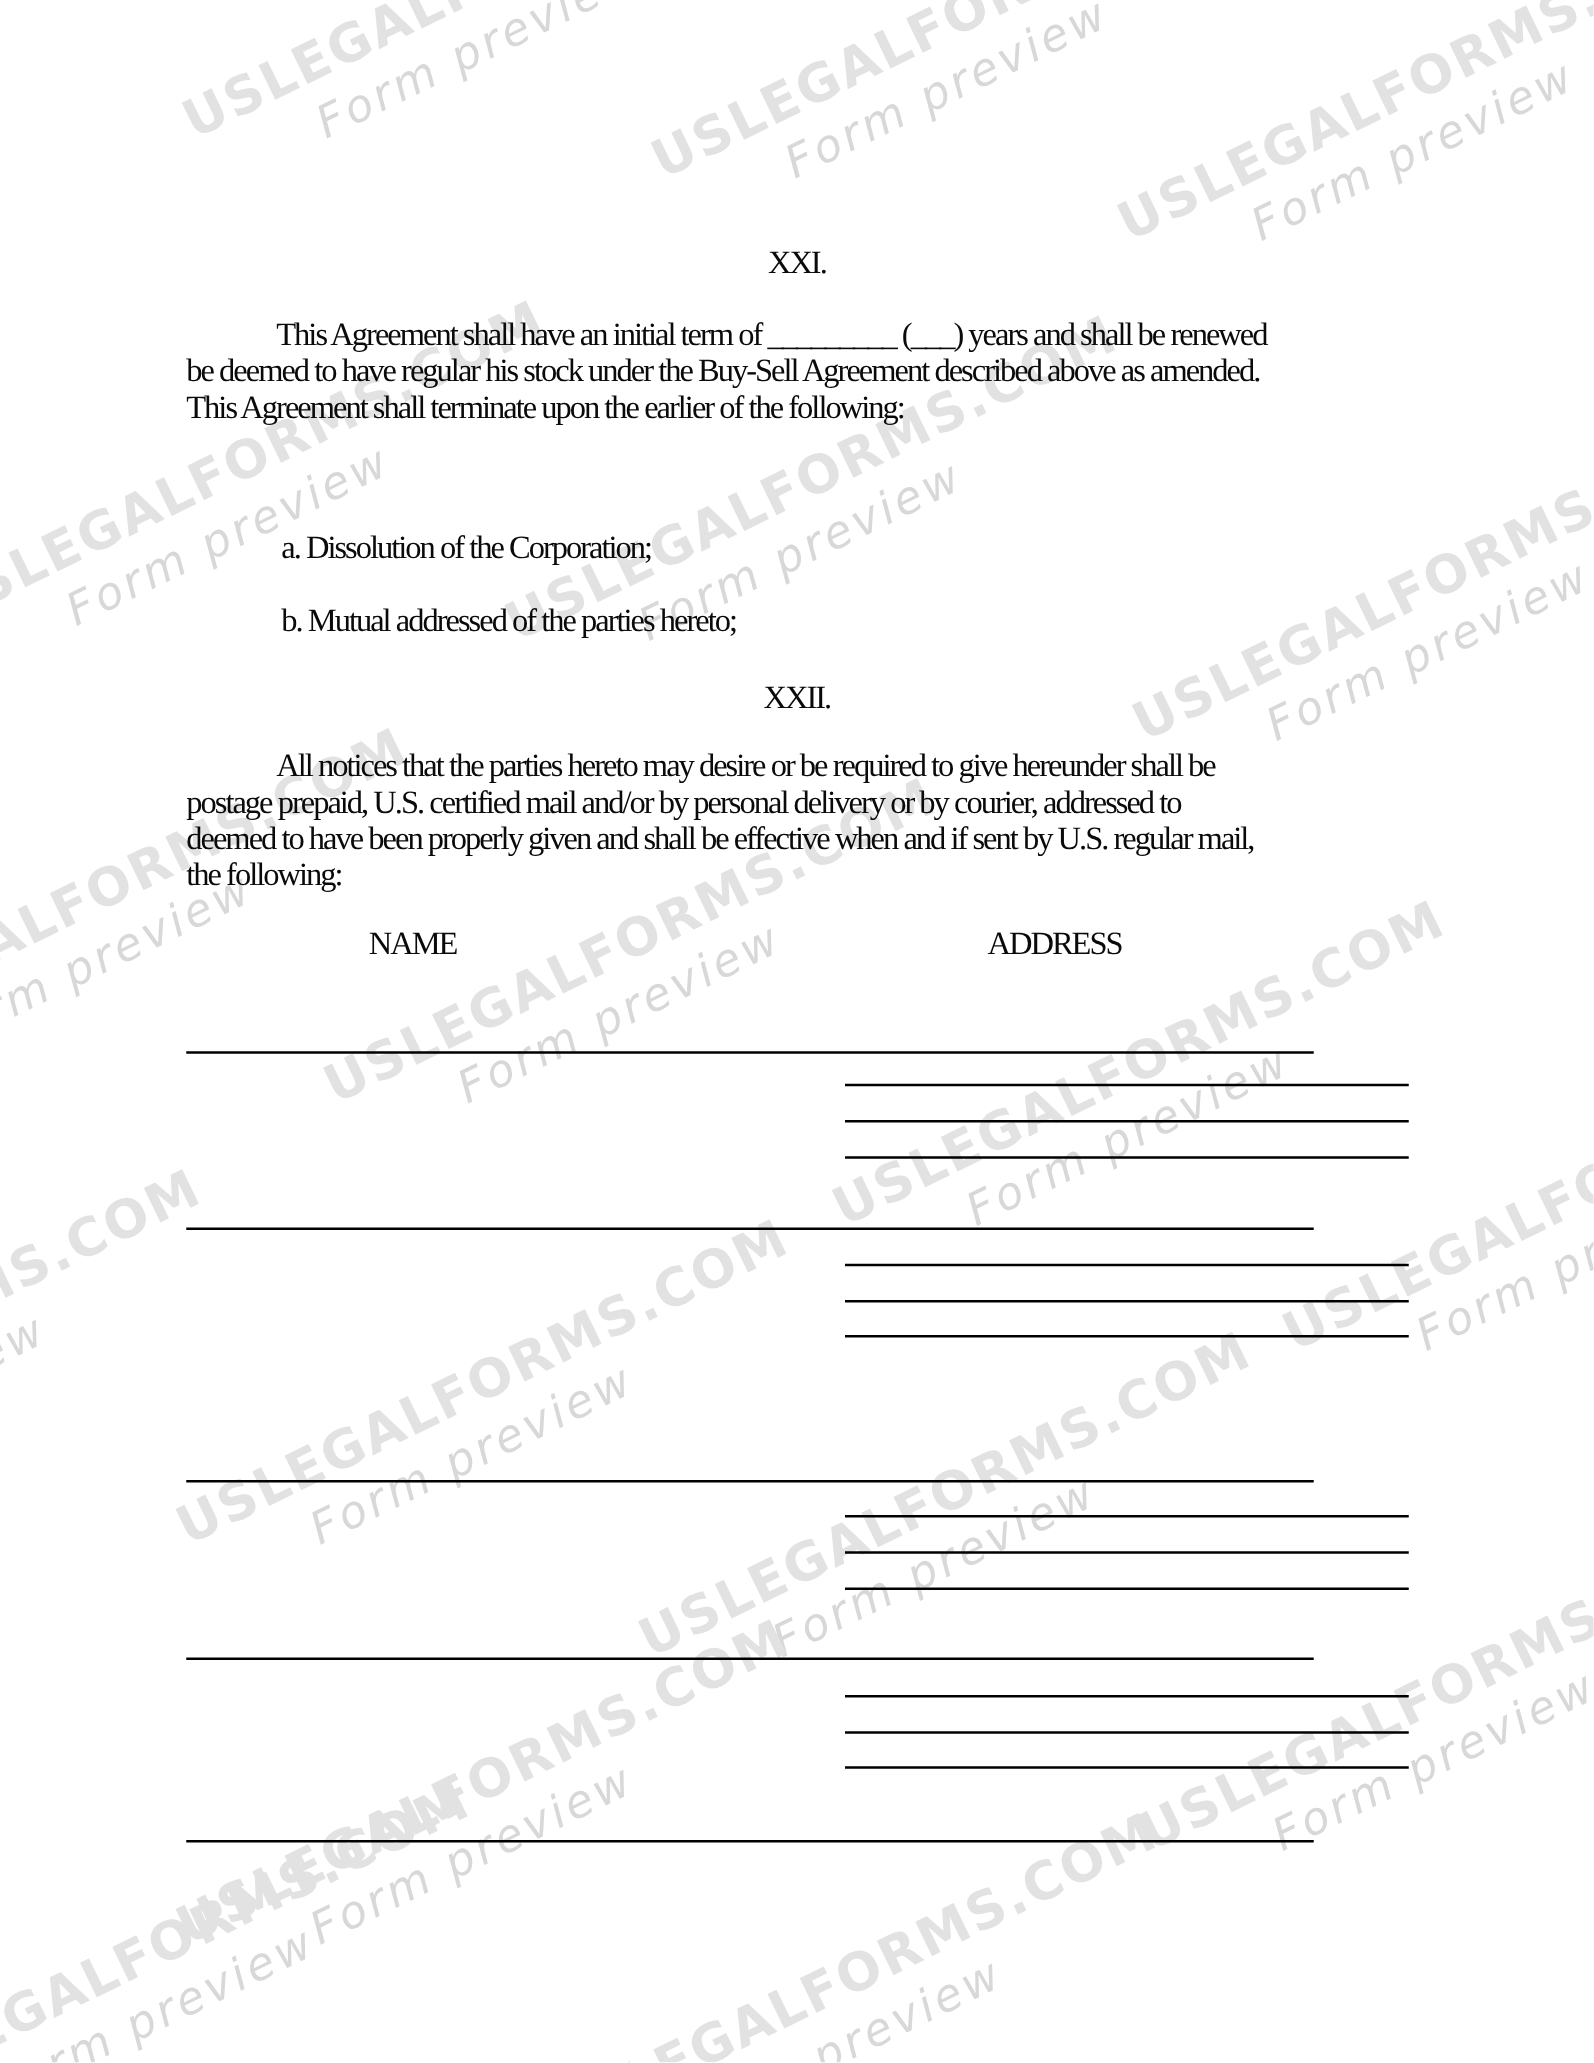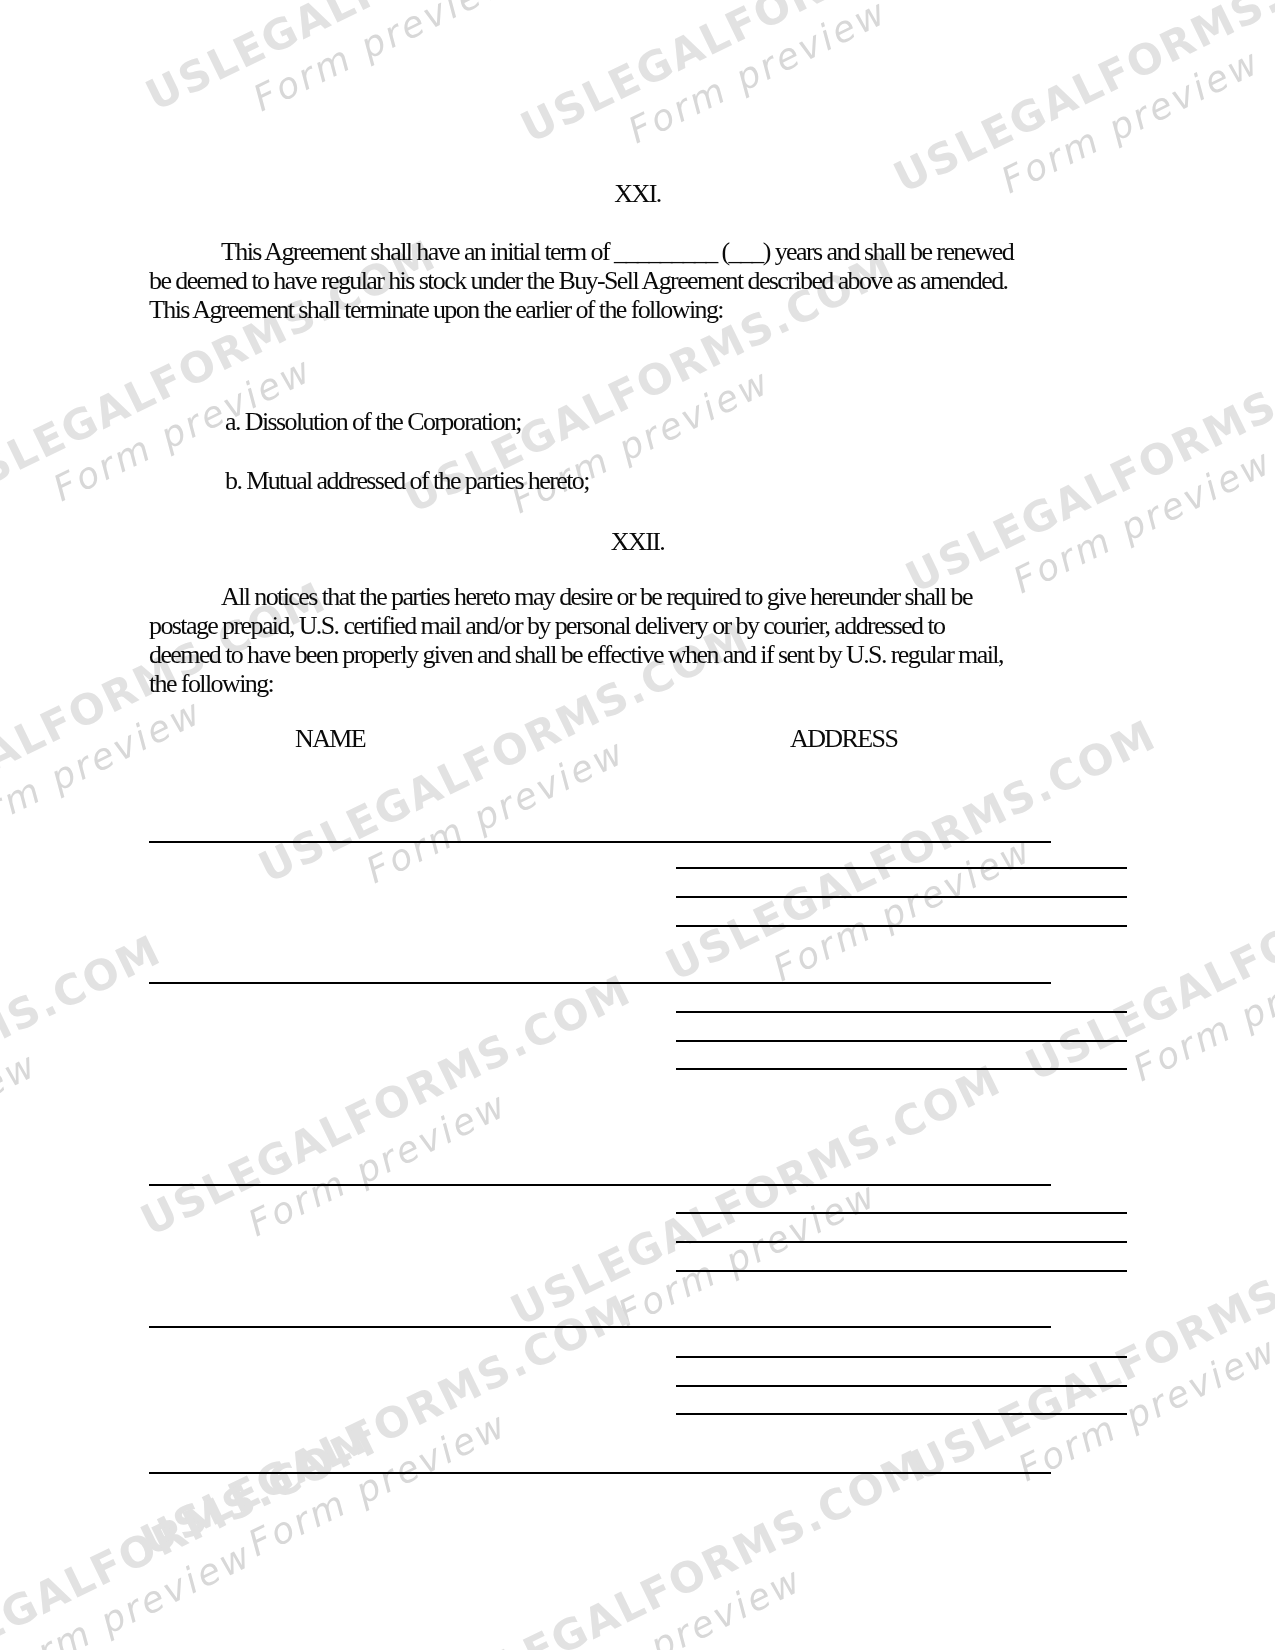--- a/index.html
+++ b/index.html
@@ -33,21 +33,21 @@
   .wm .fp{
     display:block;
     margin:10px 0 0 95px;
     font-family:"DejaVu Sans","Liberation Sans",sans-serif;
     font-style:italic;
     font-size:36px;
     letter-spacing:3px;
     color:#d8d8d8;
   }
   
-  .txt{position:absolute;z-index:2;font-size:26px;letter-spacing:-1.6px;line-height:29px;}
+  .txt{position:absolute;z-index:2;font-size:26px;letter-spacing:-1.6px;line-height:29px;margin-top:16px;}
   .heading{left:0;right:0;text-align:center;}
   .para{left:149px;width:930px;}
   .tline{white-space:nowrap;}
   .tline.first{margin-left:72px;}
   .list-item{white-space:nowrap;}
   .colhead{white-space:nowrap;}
   
   .rule{position:absolute;z-index:2;height:2px;background:#000;}
   .rule.long{left:149px;width:902px;}
   .rule.short{left:676px;width:451px;}

